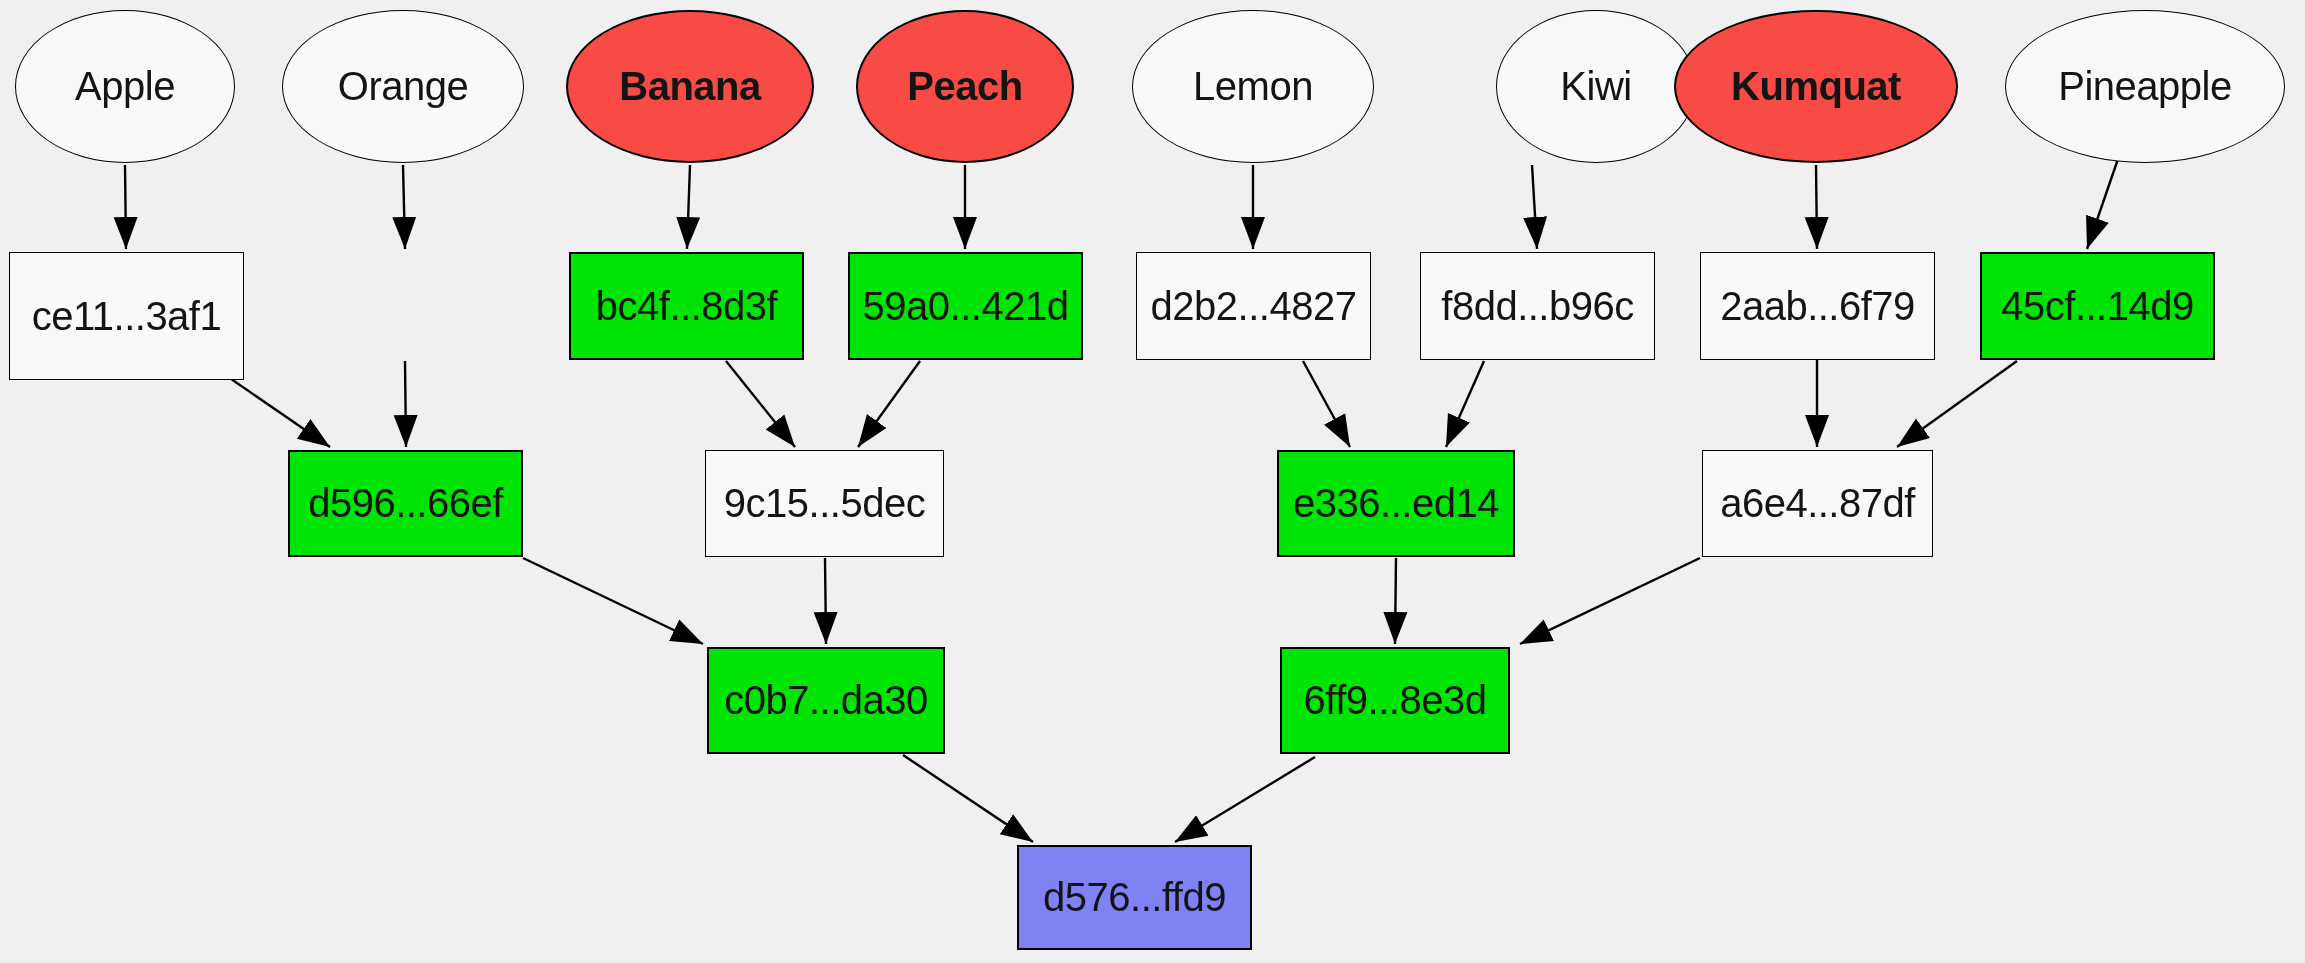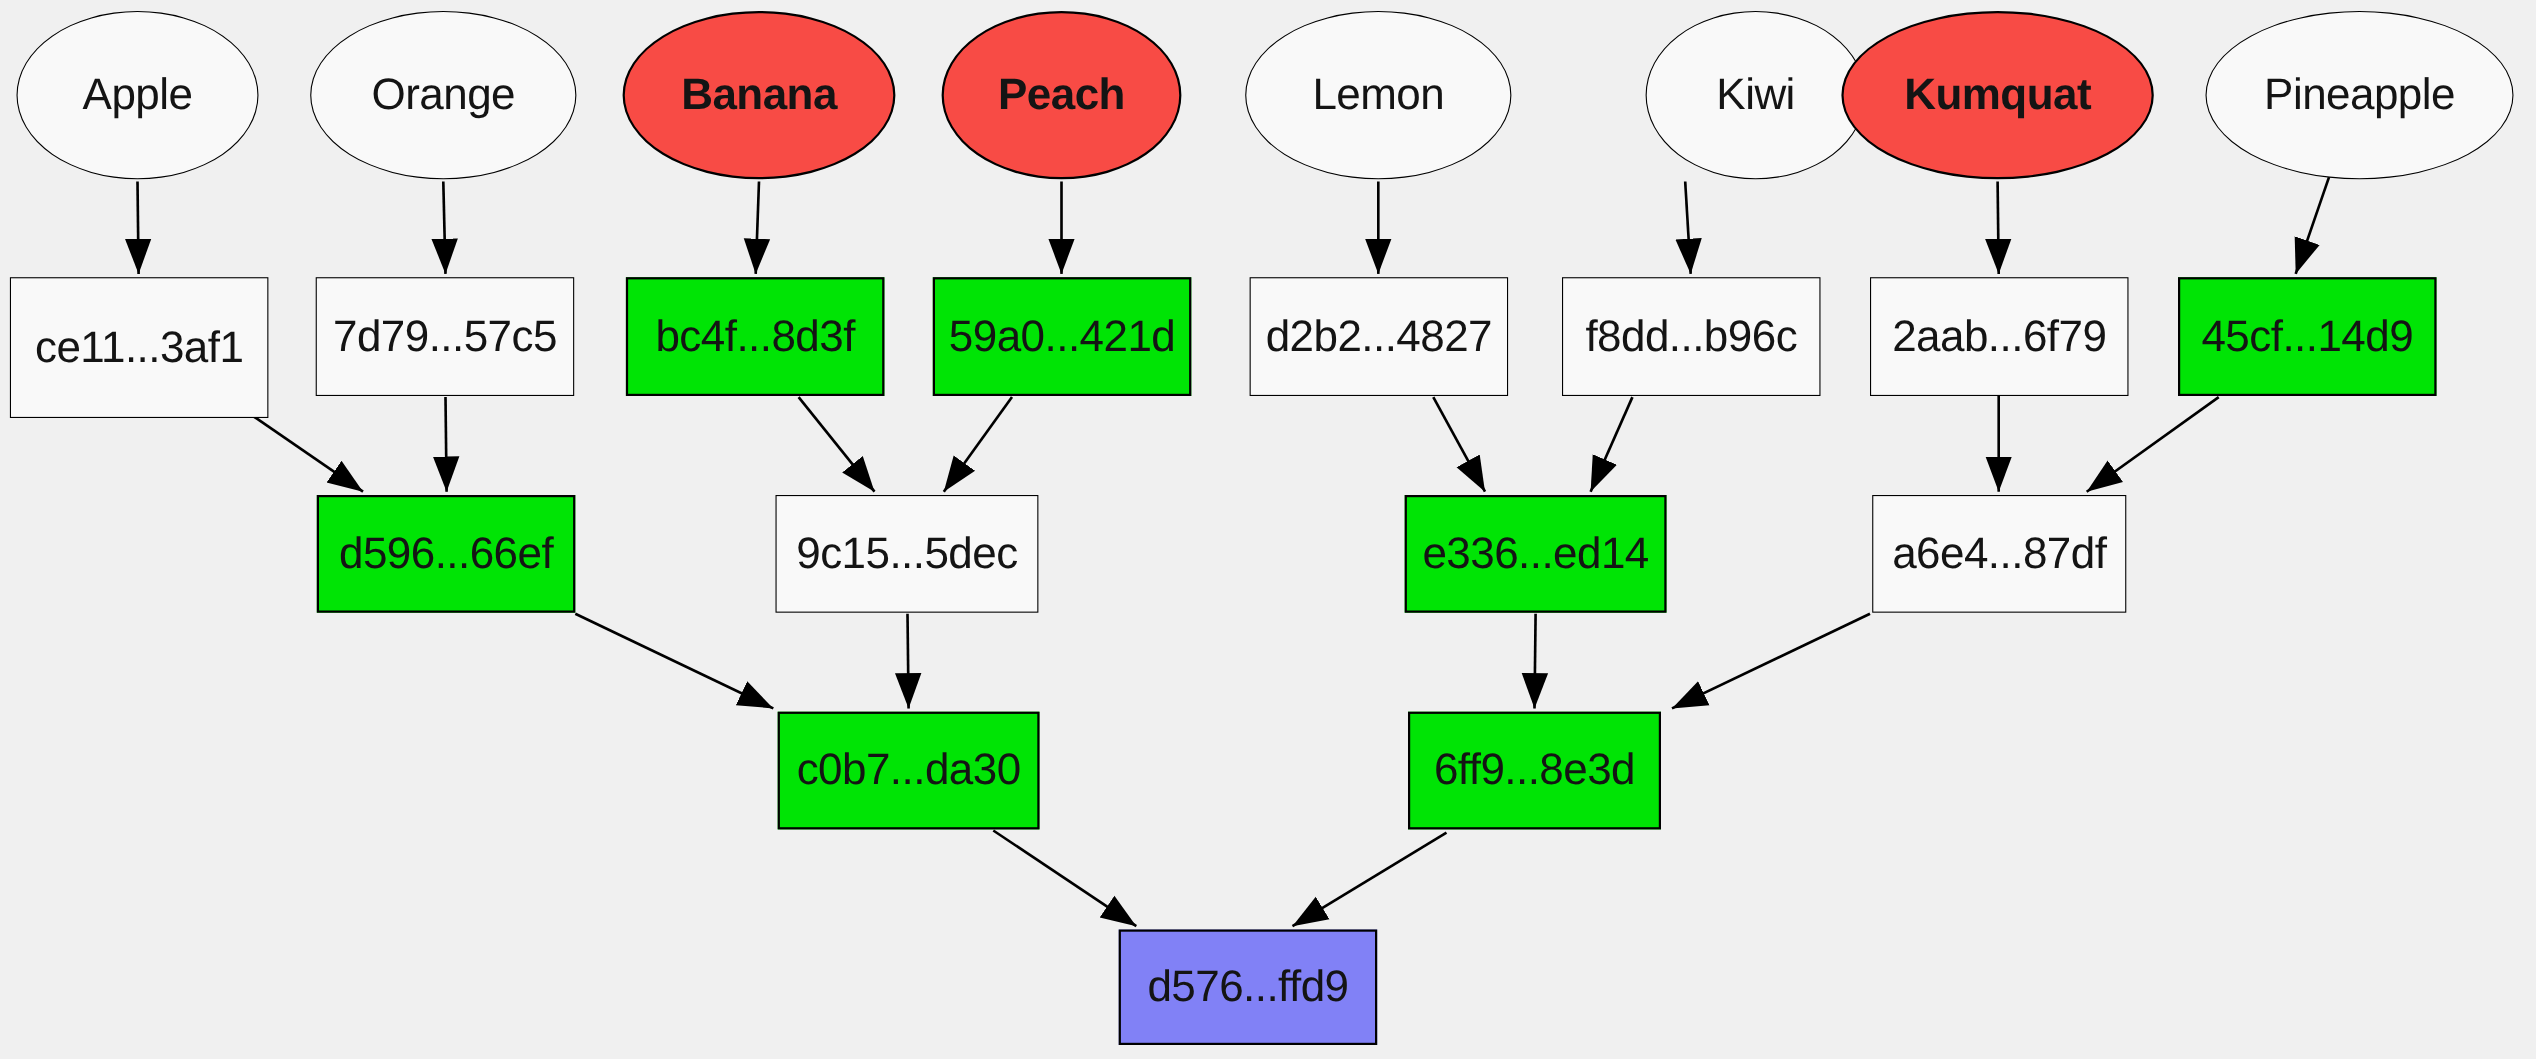--- a/index.html
+++ b/index.html
@@ -82,23 +82,20 @@
   <div class="node ellipse" style="left:1674px;top:10px;width:284px;height:153px" data-fill="red">
       <span>Kumquat</span>
     </div>
   <div class="node ellipse" style="left:2005px;top:10px;width:280px;height:153px" data-fill="white">
       <span>Pineapple</span>
     </div>
 
   <div class="node box" style="left:9px;top:252px;width:235px;height:128px" data-fill="white">
       <span>ce11...3af1</span>
     </div>
-  <div class="node box" style="left:287px;top:252px;width:235px;height:108px" data-fill="white">
-      <span>7d79...57c5</span>
-    </div>
   <div class="node box" style="left:569px;top:252px;width:235px;height:108px" data-fill="green">
       <span>bc4f...8d3f</span>
     </div>
   <div class="node box" style="left:848px;top:252px;width:235px;height:108px" data-fill="green">
       <span>59a0...421d</span>
     </div>
   <div class="node box" style="left:1136px;top:252px;width:235px;height:108px" data-fill="white">
       <span>d2b2...4827</span>
     </div>
   <div class="node box" style="left:1420px;top:252px;width:235px;height:108px" data-fill="white">

